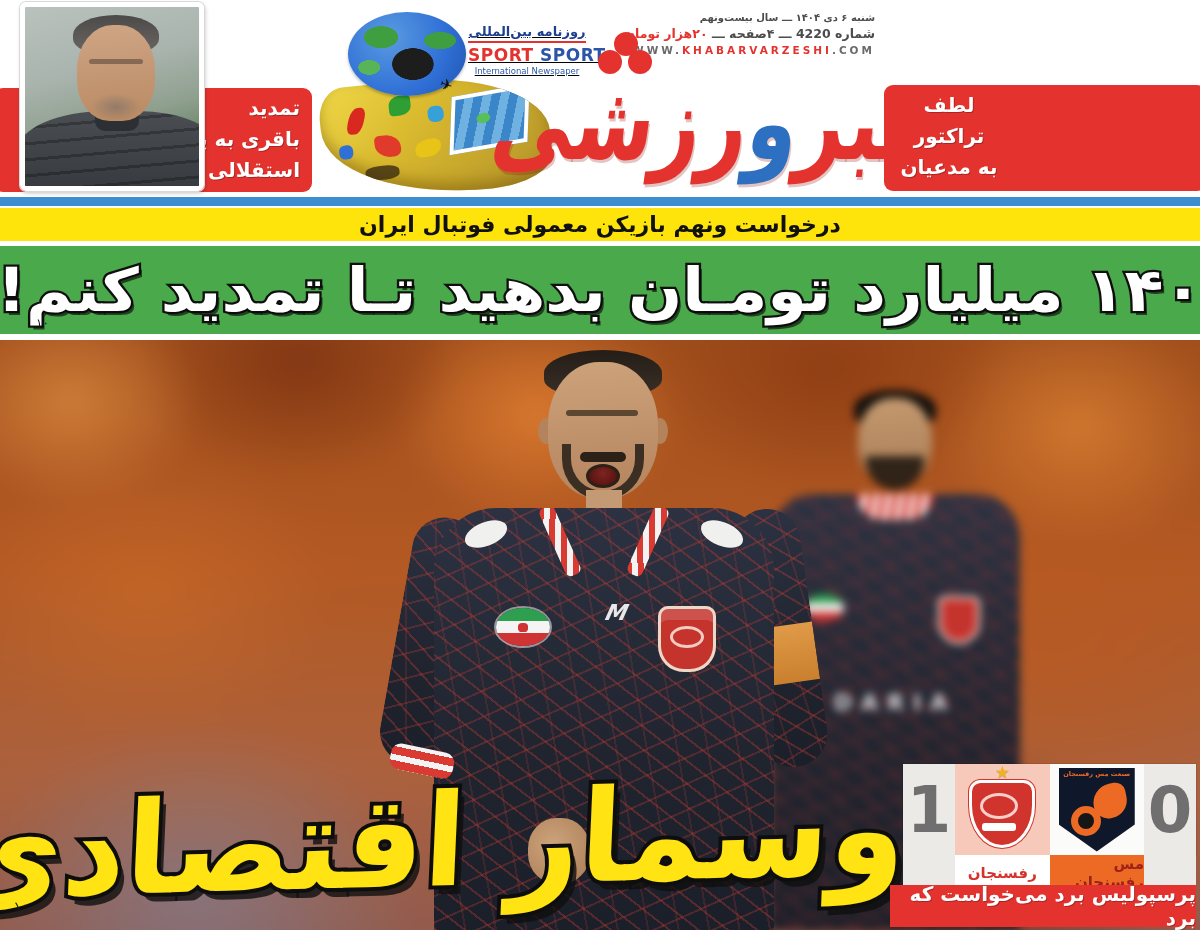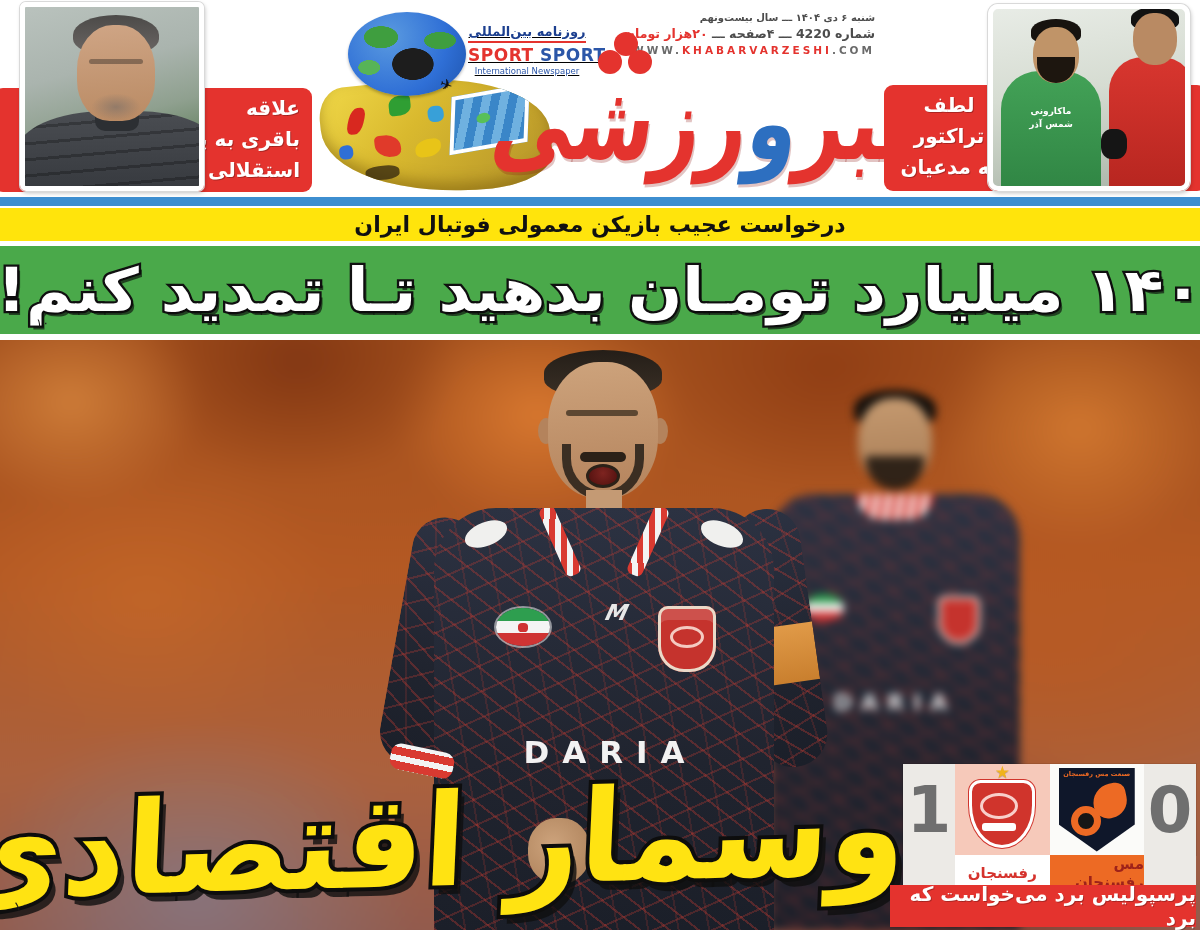--- a/index.html
+++ b/index.html
@@ -198,21 +198,21 @@
   .sb-caption { position:absolute; left:0; top:121px; width:306px; height:42px; background:#e4332e; display:flex; align-items:center; justify-content:center; }
   .sb-caption span { direction:rtl; color:#fff; font-size:20px; font-weight:bold; text-shadow:1px 1px 0 rgba(0,0,0,.25); }
 </style>
 </head>
 <body>
 
 <div class="abs header">
 
   <div class="abs teaser teaser-left">
     <div class="t-lines">
-      <span>علاقه</span>
+      <span>تمدید</span>
       <span>باقری به یک</span>
       <span>استقلالی</span>
     </div>
   </div>
 
   <div class="abs photo-frame photo-left">
     <div class="coach-jacket"></div>
     <div class="coach-collar"></div>
     <div class="coach-hair"></div>
     <div class="coach-head"></div>
@@ -259,40 +259,26 @@
     </div>
 
   <div class="abs teaser teaser-right">
     <div class="t-lines">
       <span>لطف</span>
       <span>تراکتور</span>
       <span>به مدعیان</span>
     </div>
   </div>
 
-  <div class="abs photo-frame photo-right">
-    <div class="gk gk-green-body"></div>
-    <div class="gk gk-green-hair"></div>
-    <div class="gk gk-green-head"></div>
-    <div class="gk gk-green-beard"></div>
-    <div class="gk gk-shirt-text">
-      <span>ماکارونی</span>
-      <span>شمس آذر</span>
-    </div>
-    <div class="gk gk-red-body"></div>
-    <div class="gk gk-red-hair"></div>
-    <div class="gk gk-red-head"></div>
-    <div class="gk gk-red-glove"></div>
-  </div>
 </div>
 
 <div class="abs blue-bar"></div>
 
 <div class="abs kicker">
-  <span>درخواست عجیب بازیکن معمولی فوتبال ایران</span>
+  <span>درخواست ونهم بازیکن معمولی فوتبال ایران</span>
 </div>
 
 <div class="abs headline-strip">
   <div class="hl">۱۴۰ میلیارد تومـان بدهید تـا تمدید کنم!</div>
 </div>
 <div class="abs pref1">۱۰</div>
 
 <div class="abs photo-main">
   <div class="crowd"></div>
 
@@ -326,21 +312,20 @@
       <div class="p1-collar-r"></div>
       <div class="p1-shoulder-l"></div>
       <div class="p1-shoulder-r"></div>
       <div class="p1-flag">
           <i></i>
         </div>
       <div class="p1-mmark">M</div>
       <div class="p1-badge">
           <i></i>
         </div>
-      <div class="p1-sponsor">DARIA</div>
     </div>
     <div class="p1-cuff"></div>
     <div class="p1-fist"></div>
   </div>
 
   <div class="abs headline-yellow">اوسمار اقتصادی</div>
   <div class="abs pref2">۱۰</div>
 
   <div class="abs scoreboard">
     <div class="sb-panel">

